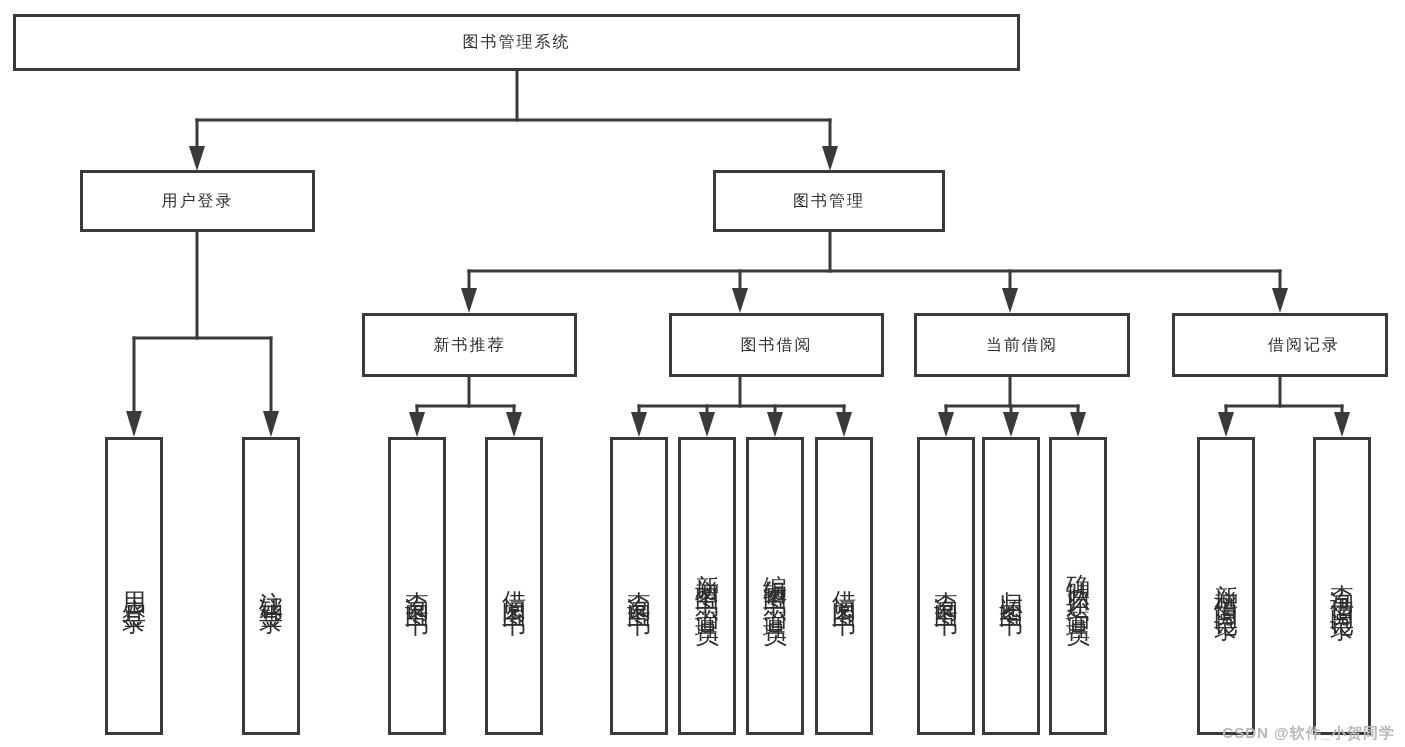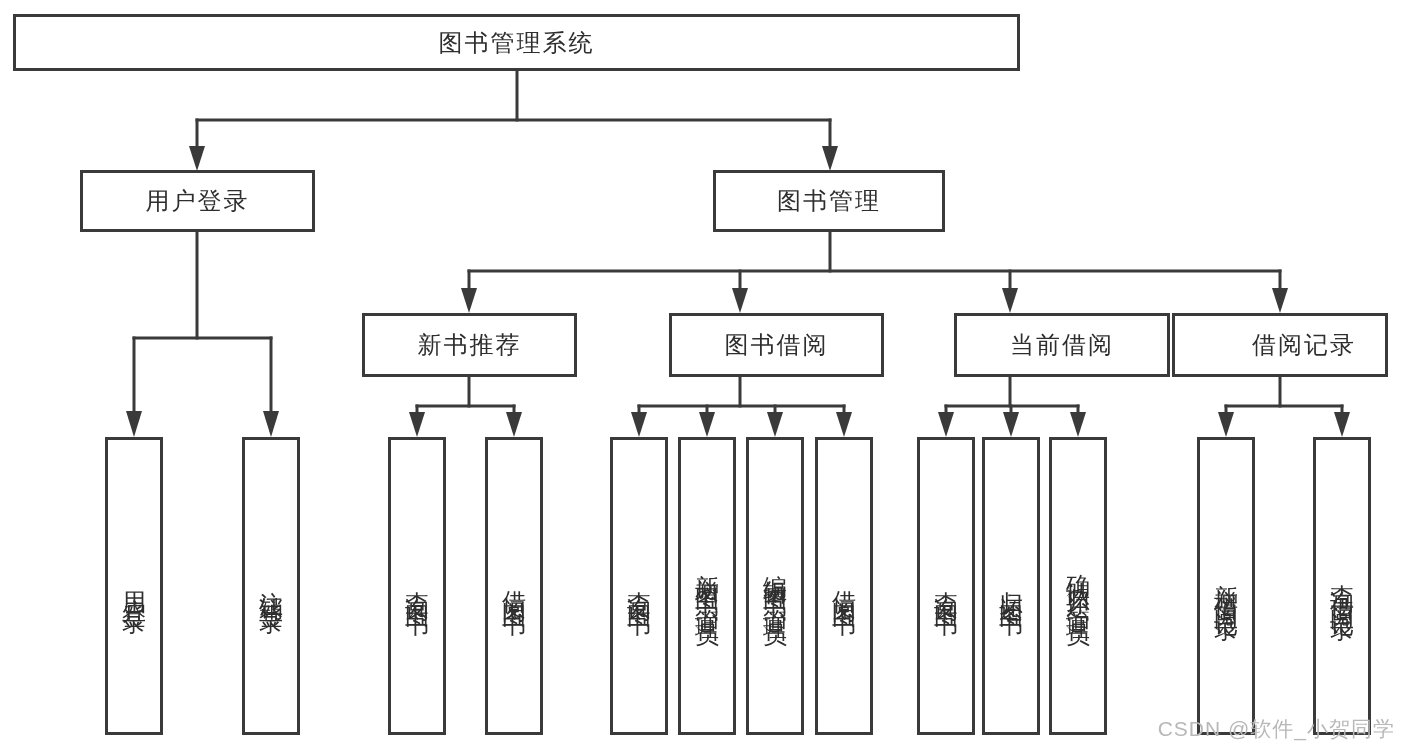--- a/index.html
+++ b/index.html
@@ -15,21 +15,21 @@
     position:absolute;
     box-sizing:border-box;
     background:#ffffff;
     border:3px solid #3a3a3a;
     display:flex;
     align-items:center;
     justify-content:center;
     color:#2e2e2e;
   }
   .h-label{
-    font-size:24px;
+    font-size:16px;
     letter-spacing:2px;
     white-space:nowrap;
     color:#2e2e2e;
   }
   .v-label{
     writing-mode:vertical-rl;
     text-orientation:mixed;
     font-size:24px;
     letter-spacing:7px;
     line-height:1;
@@ -37,37 +37,38 @@
   }
   
   .n-root{left:13px;top:14px;width:1007px;height:57px;}
   
   .n-user-login{left:80px;top:170px;width:235px;height:62px;}
   .n-book-mgmt{left:713px;top:170px;width:232px;height:62px;}
   
   .lvl3{top:313px;height:64px;}
   .n-new-rec{left:362px;width:215px;}
   .n-borrowing{left:633px;width:215px;margin-left:36px;}
-  .n-current{left:954px;width:216px;}
+  .n-current{left:914px;width:216px;}
   .n-records{left:1172px;width:216px;padding-left:48px;}
   
   .leaf{top:437px;width:58px;height:298px;}
   .l-a1{left:105px;} .l-a2{left:242px;}
   .l-b1{left:388px;} .l-b2{left:485px;}
   .l-c1{left:610px;} .l-c2{left:678px;} .l-c3{left:746px;} .l-c4{left:815px;}
   .l-d1{left:917px;} .l-d2{left:982px;} .l-d3{left:1049px;}
   .l-e1{left:1197px;} .l-e2{left:1313px;}
   .watermark{
     position:absolute;
     right:10px;
     bottom:4px;
-    font-size:21px;
+    font-size:15px;
     color:#b8b8b8;
     letter-spacing:1px;
     z-index:5;
+    font-weight:bold;
   }
 </style>
 </head>
 <body>
 
 <div class="canvas">
 
   <svg class="connectors" viewBox="0 0 1405 747" xmlns="http://www.w3.org/2000/svg" fill="none" stroke="#3a3a3a" stroke-width="3" stroke-linecap="square">
 
     <g>

